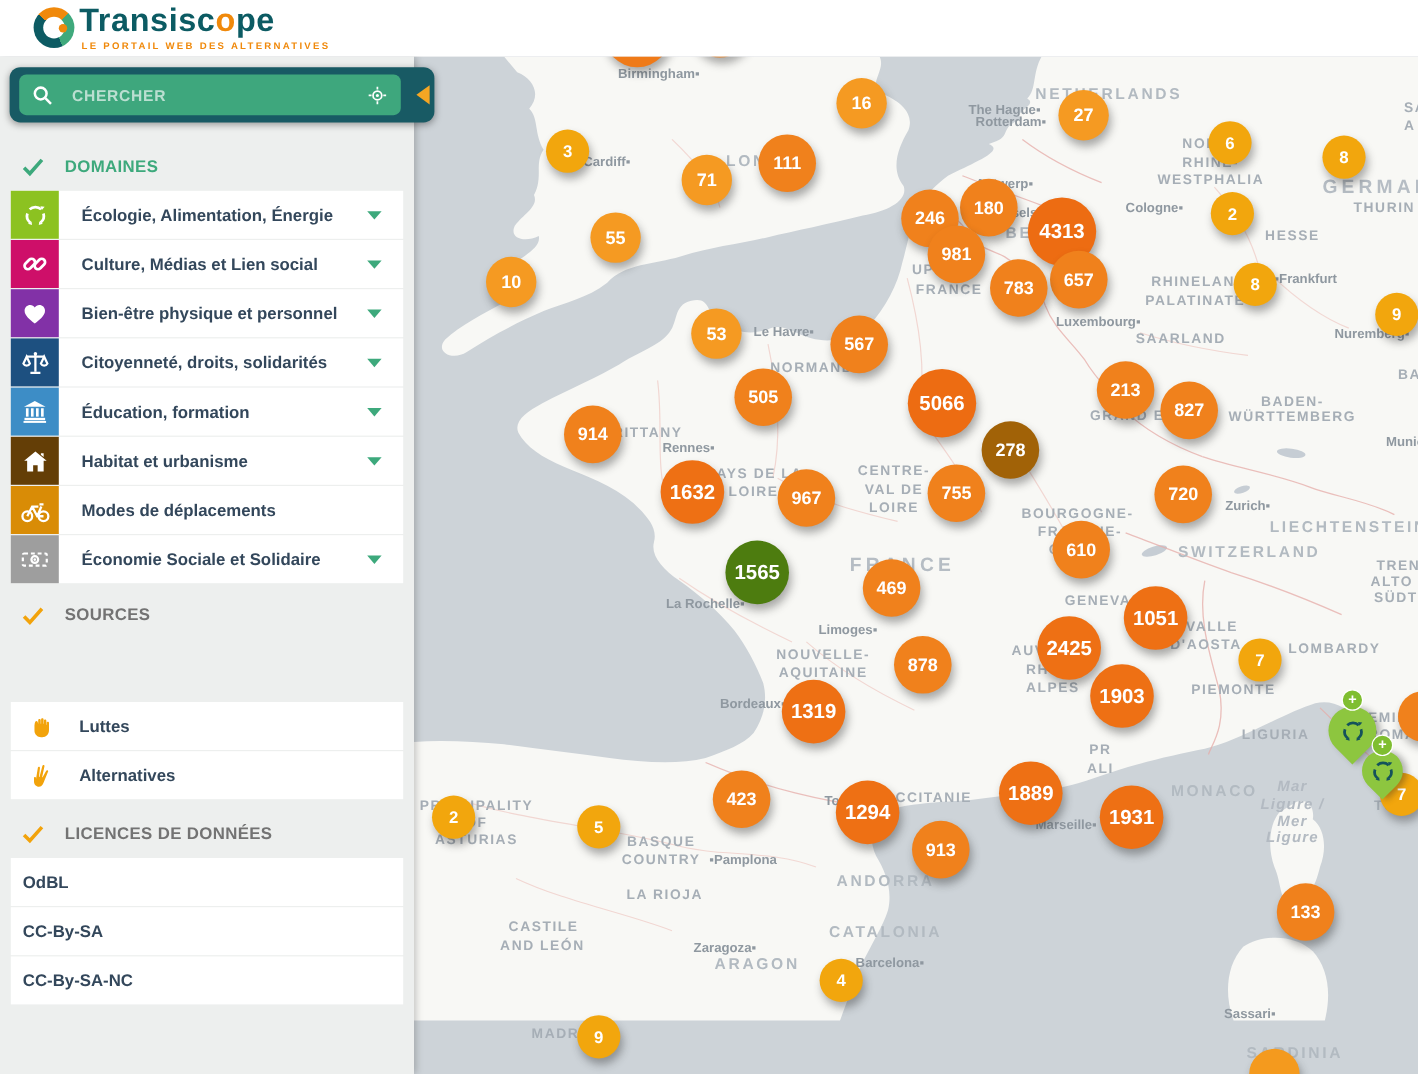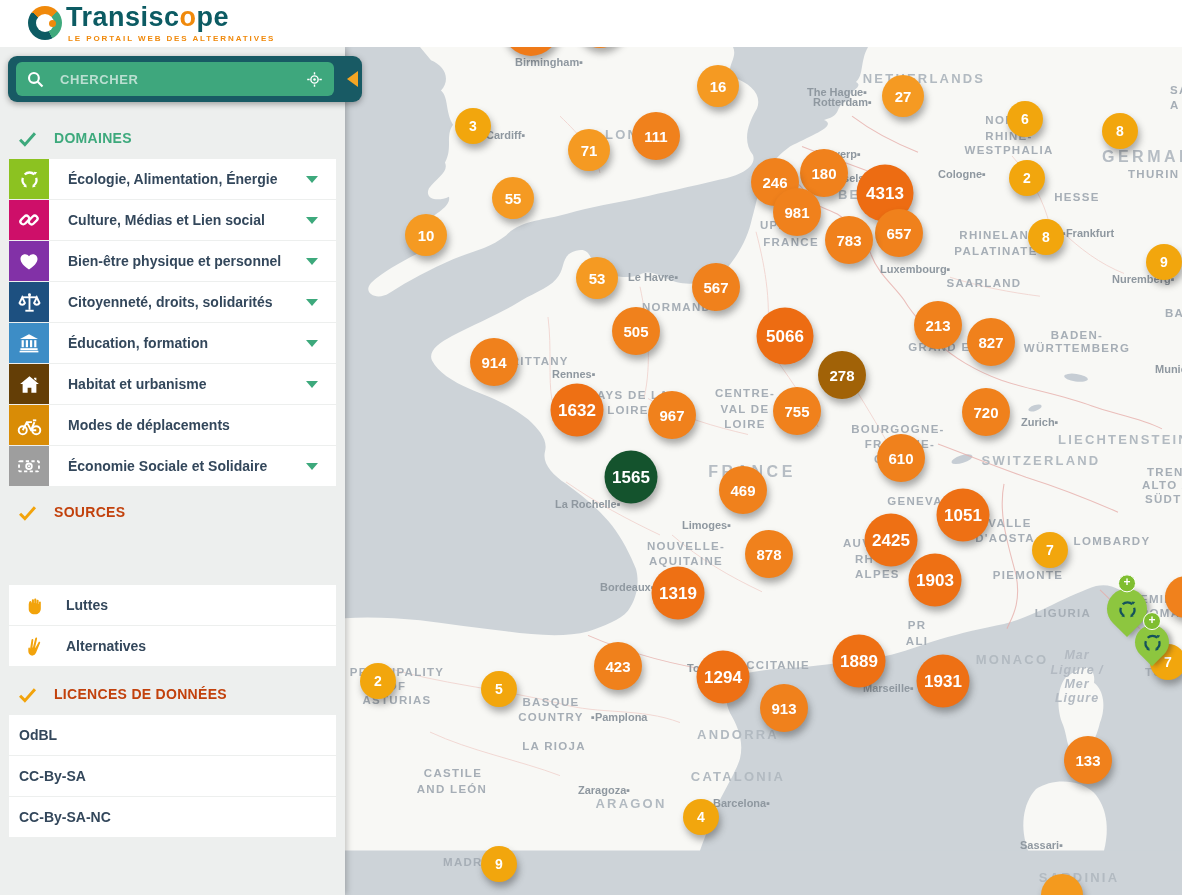--- a/index.html
+++ b/index.html
@@ -44,21 +44,21 @@
     font-size:13px;font-weight:bold;letter-spacing:.6px;color:#fff}
   .search-box input::placeholder{color:rgba(228,242,237,.75)}
   .s-locate{margin-right:10px;display:flex;cursor:pointer}
   .collapse-arrow{position:absolute;right:4px;top:15px;width:0;height:0;border-top:8px solid transparent;border-bottom:8px solid transparent;
     border-right:11px solid #F5A623;cursor:pointer}
 
   .sec{position:absolute;left:0;right:0;height:26px;display:flex;align-items:center}
   .sec .check{margin-left:17px;display:flex}
   .sec .sec-title{margin-left:16px;font-size:14px;font-weight:bold;letter-spacing:.3px}
   .sec.green .sec-title{color:#3DA97C}
-  .sec.orange .sec-title{color:#c2410c}
+  .sec.orange .sec-title{color:#737373}
 
   .list{position:absolute;left:0;right:0}
   .row{height:40px;margin:0 9px 1px 9px;background:#fff;display:flex;align-items:center;cursor:pointer}
   .domain-icon{width:40px;height:40px;flex:none;display:flex;align-items:center;justify-content:center}
   .row-label{flex:1;padding-left:19px;font-size:14px;font-weight:bold;color:#33475B}
   .drop{width:0;height:0;border-left:6px solid transparent;border-right:6px solid transparent;border-top:7px solid #3DA97C;margin-right:18px}
   .pt-icon{margin-left:14px;display:flex;flex:none}
   .pt-label{padding-left:18px;font-size:14px;font-weight:bold;color:#33475B}
   .lic-label{padding-left:10px;font-size:14px;font-weight:bold;color:#33475B}
 </style>
@@ -235,21 +235,21 @@
         <div class="cluster" style="left: 991px; top: 295px; width: 48px; height: 48px; background: rgb(240, 129, 28); font-size: 15px;">827</div>
         <div class="cluster" style="left: 636px; top: 284px; width: 48px; height: 48px; background: rgb(240, 129, 28); font-size: 15px;">505</div>
         <div class="cluster" style="left: 785px; top: 289px; width: 57px; height: 57px; background: rgb(237, 108, 18); font-size: 17px;">5066</div>
         <div class="cluster" style="left: 494px; top: 315px; width: 48px; height: 48px; background: rgb(240, 129, 28); font-size: 15px;">914</div>
         <div class="cluster" style="left: 842px; top: 328px; width: 48px; height: 48px; background: #a16207; font-size: 15px;">278</div>
         <div class="cluster" style="left: 577px; top: 363px; width: 53px; height: 53px; background: rgb(238, 112, 20); font-size: 17px;">1632</div>
         <div class="cluster" style="left: 672px; top: 368px; width: 48px; height: 48px; background: rgb(240, 129, 28); font-size: 15px;">967</div>
         <div class="cluster" style="left: 797px; top: 364px; width: 48px; height: 48px; background: rgb(240, 129, 28); font-size: 15px;">755</div>
         <div class="cluster" style="left: 986px; top: 365px; width: 48px; height: 48px; background: rgb(240, 129, 28); font-size: 15px;">720</div>
         <div class="cluster" style="left: 901px; top: 411px; width: 48px; height: 48px; background: rgb(240, 129, 28); font-size: 15px;">610</div>
-        <div class="cluster" style="left: 631px; top: 430px; width: 53px; height: 53px; background: #14532d; font-size: 17px;">1565</div>
+        <div class="cluster" style="left: 631px; top: 430px; width: 53px; height: 53px; background: #4d7c0f; font-size: 17px;">1565</div>
         <div class="cluster" style="left: 743px; top: 443px; width: 48px; height: 48px; background: rgb(240, 129, 28); font-size: 15px;">469</div>
         <div class="cluster" style="left: 963px; top: 468px; width: 53px; height: 53px; background: rgb(238, 112, 20); font-size: 17px;">1051</div>
         <div class="cluster" style="left: 891px; top: 493px; width: 53px; height: 53px; background: rgb(238, 112, 20); font-size: 17px;">2425</div>
         <div class="cluster" style="left: 769px; top: 507px; width: 48px; height: 48px; background: rgb(240, 129, 28); font-size: 15px;">878</div>
         <div class="cluster" style="left: 1050px; top: 503px; width: 36px; height: 36px; background: rgb(242, 166, 13); font-size: 14px;">7</div>
         <div class="cluster" style="left: 935px; top: 533px; width: 53px; height: 53px; background: rgb(238, 112, 20); font-size: 17px;">1903</div>
         <div class="cluster" style="left: 678px; top: 546px; width: 53px; height: 53px; background: rgb(238, 112, 20); font-size: 17px;">1319</div>
         <div class="cluster" style="left: 618px; top: 619px; width: 48px; height: 48px; background: rgb(240, 129, 28); font-size: 15px;">423</div>
         <div class="cluster" style="left: 378px; top: 634px; width: 36px; height: 36px; background: rgb(242, 166, 13); font-size: 14px;">2</div>
         <div class="cluster" style="left: 723px; top: 630px; width: 53px; height: 53px; background: rgb(238, 112, 20); font-size: 17px;">1294</div>

